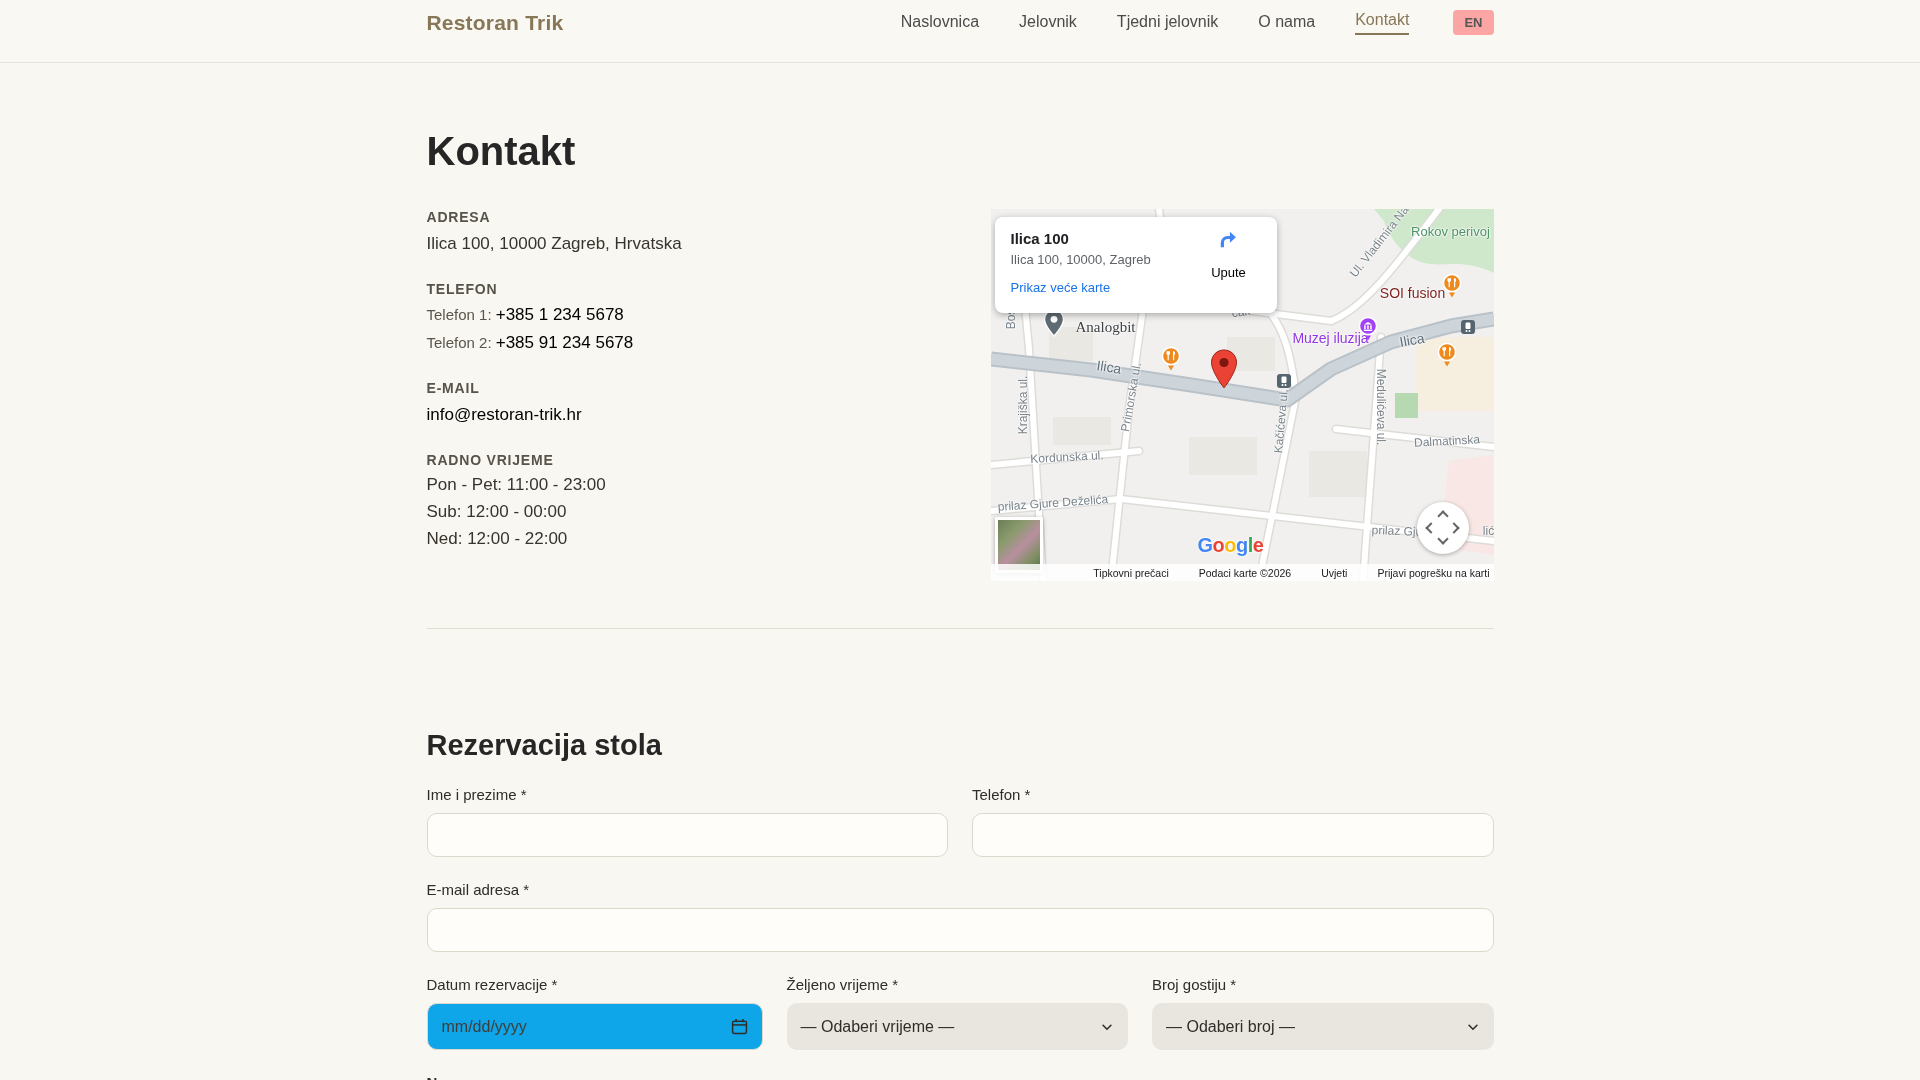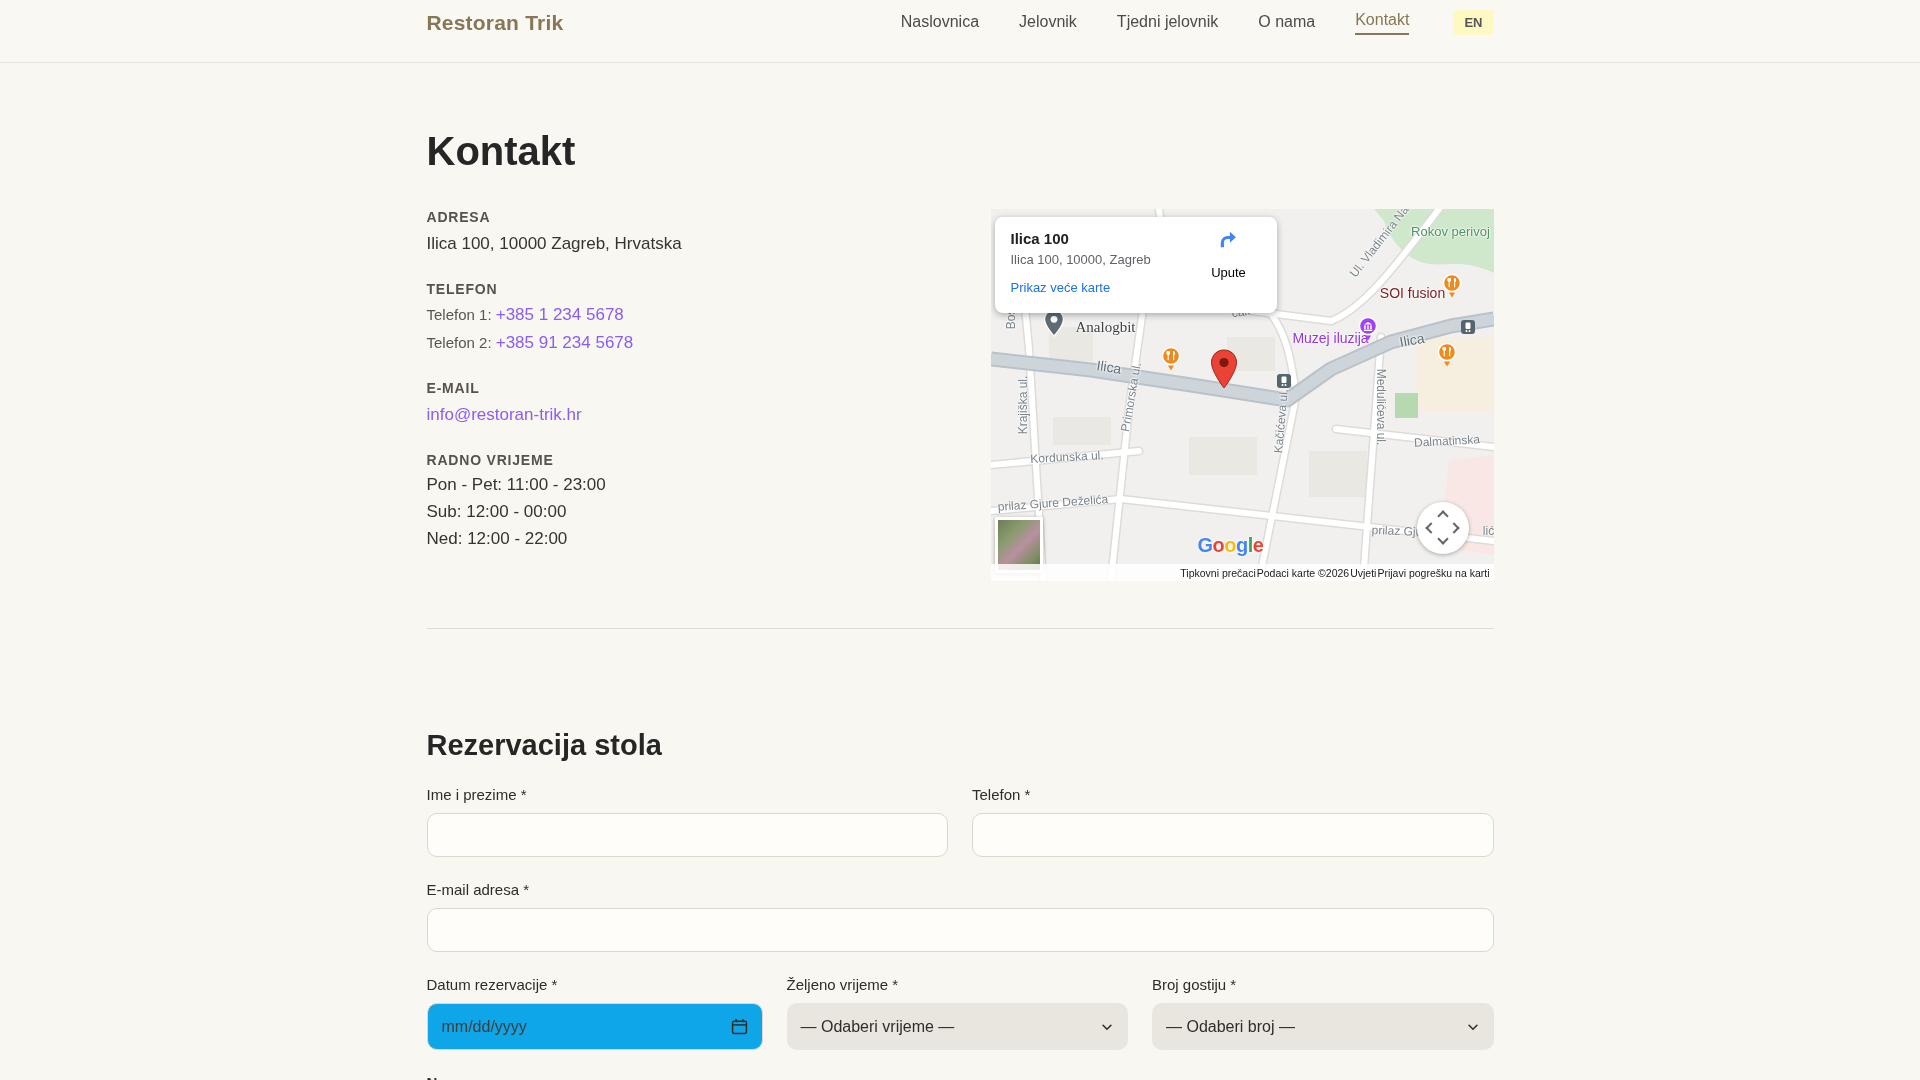--- a/index.html
+++ b/index.html
@@ -7,30 +7,30 @@
   body { background:#f9f7f1; font-family:"Liberation Sans", sans-serif; color:#37342e; }
 
   
   .site-header { height:63px; background:#faf8f2; border-bottom:1px solid #e7e3d8; }
   .container { width:1067px; margin:0 auto; }
   .header-inner { display:flex; align-items:center; justify-content:space-between; height:45px; }
   .brand { font-size:21px; font-weight:700; color:#877658; letter-spacing:.2px; cursor:pointer; }
   nav { display:flex; align-items:flex-end; gap:40px; }
   .nav-link { font-size:16px; color:#4b4b4b; text-decoration:none; cursor:pointer; padding-bottom:4px; }
   .nav-link.active { color:#877658; border-bottom:2px solid #877658; }
-  .lang-chip { background:#fef9c3; color:#555; font-size:13px; font-weight:600; padding:5px 11px; border-radius:4px; margin-left:4px; cursor:pointer; }
+  .lang-chip { background:#fca5a5; color:#555; font-size:13px; font-weight:600; padding:5px 11px; border-radius:4px; margin-left:4px; cursor:pointer; }
 
   
   .page-title { font-size:40px; font-weight:700; color:#262626; margin-top:64px; line-height:48px; }
   .contact-grid { display:grid; grid-template-columns:1fr 503px; column-gap:40px; margin-top:34px; align-items:start; }
   .info-label { font-size:14px; font-weight:700; letter-spacing:.8px; color:#57534a; }
   .info-value { font-size:17px; color:#37342e; margin-top:9px; }
   .info-block + .info-block { margin-top:27px; }
   .phone-line { font-size:15px; color:#5a564c; margin-top:8px; }
-  .phone-line a, .email-link { color:#8b5cf6; text-decoration:none; font-size:17px; cursor:pointer; }
+  .phone-line a, .email-link { color:#000000; text-decoration:none; font-size:17px; cursor:pointer; }
   .hours-line { font-size:17px; color:#37342e; margin-top:7px; }
 
   
   .map { position:relative; width:503px; height:372px; background:#f1f0ee; overflow:hidden; cursor:grab; }
   .map svg.canvas { position:absolute; left:0; top:0; }
   .map-label { position:absolute; font-size:12px; color:#7a848c; white-space:nowrap; transform:translate(-50%,-50%);
                text-shadow:0 0 2px #fff, 0 0 2px #fff, 0 0 3px #fff; pointer-events:none; }
   .map-label.road { font-size:14px; color:#5f6e78; }
   .map-label.park-label { color:#4e9367; font-size:13px; }
   .map-label.poi-orange { color:#7f1d1d; font-size:14px; font-weight:500; }
@@ -54,21 +54,21 @@
   .chev { position:absolute; width:8px; height:8px; border-right:2px solid #666; border-bottom:2px solid #666; }
   .chev.up    { left:22px; top:10px; transform:rotate(-135deg); }
   .chev.down  { left:22px; top:33px; transform:rotate(45deg); }
   .chev.left  { left:10px; top:22px; transform:rotate(135deg); }
   .chev.right { left:33px; top:22px; transform:rotate(-45deg); }
 
   .g-logo { position:absolute; left:207px; top:325px; font-size:20px; font-weight:700; letter-spacing:-.5px;
             text-shadow:0 0 2px #fff,0 0 3px #fff; cursor:pointer; }
   .g1,.g4 { color:#4285F4; } .g2,.g6 { color:#EA4335; } .g3 { color:#FBBC05; } .g5 { color:#34A853; }
   .attrib { position:absolute; left:0; bottom:0; width:503px; height:17px; background:rgba(255,255,255,.85);
-            display:flex; justify-content:flex-end; align-items:center; gap:1px; padding:0 4px;
+            display:flex; justify-content:flex-end; align-items:center; gap:30px; padding:0 4px;
             font-size:10.5px; color:#1a1a1a; }
   .attrib span { cursor:pointer; }
   .attrib .static { cursor:default; }
 
   
   hr.rule { border:none; border-top:1px solid #e1ddd1; margin-top:47px; }
   .form-title { font-size:29px; font-weight:700; color:#262626; margin-top:100px; }
   .form-row { display:grid; column-gap:24px; margin-top:24px; }
   .row-2 { grid-template-columns:1fr 1fr; }
   .row-1 { grid-template-columns:1fr; }

